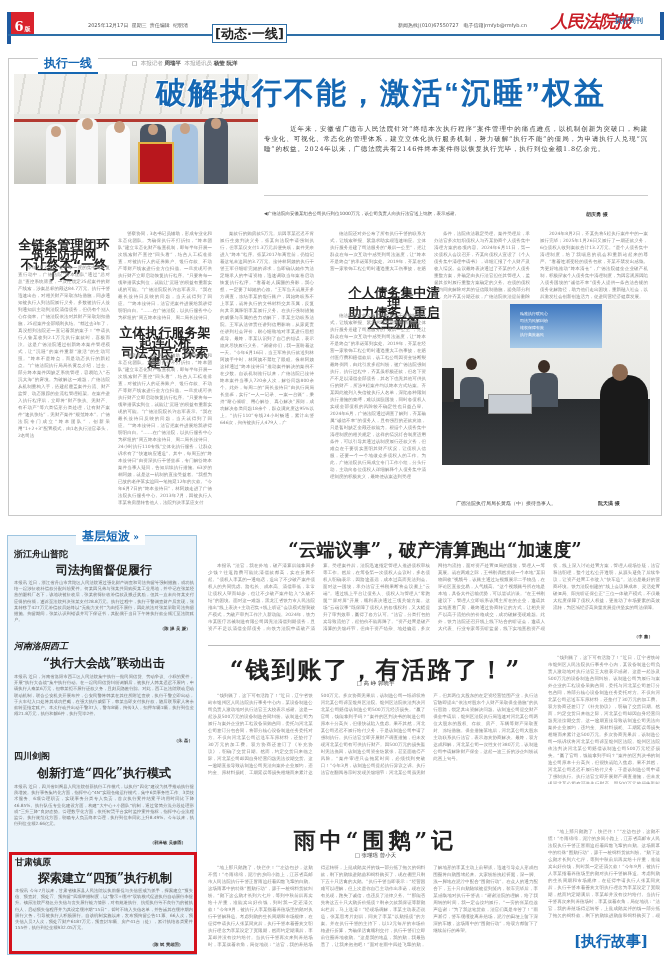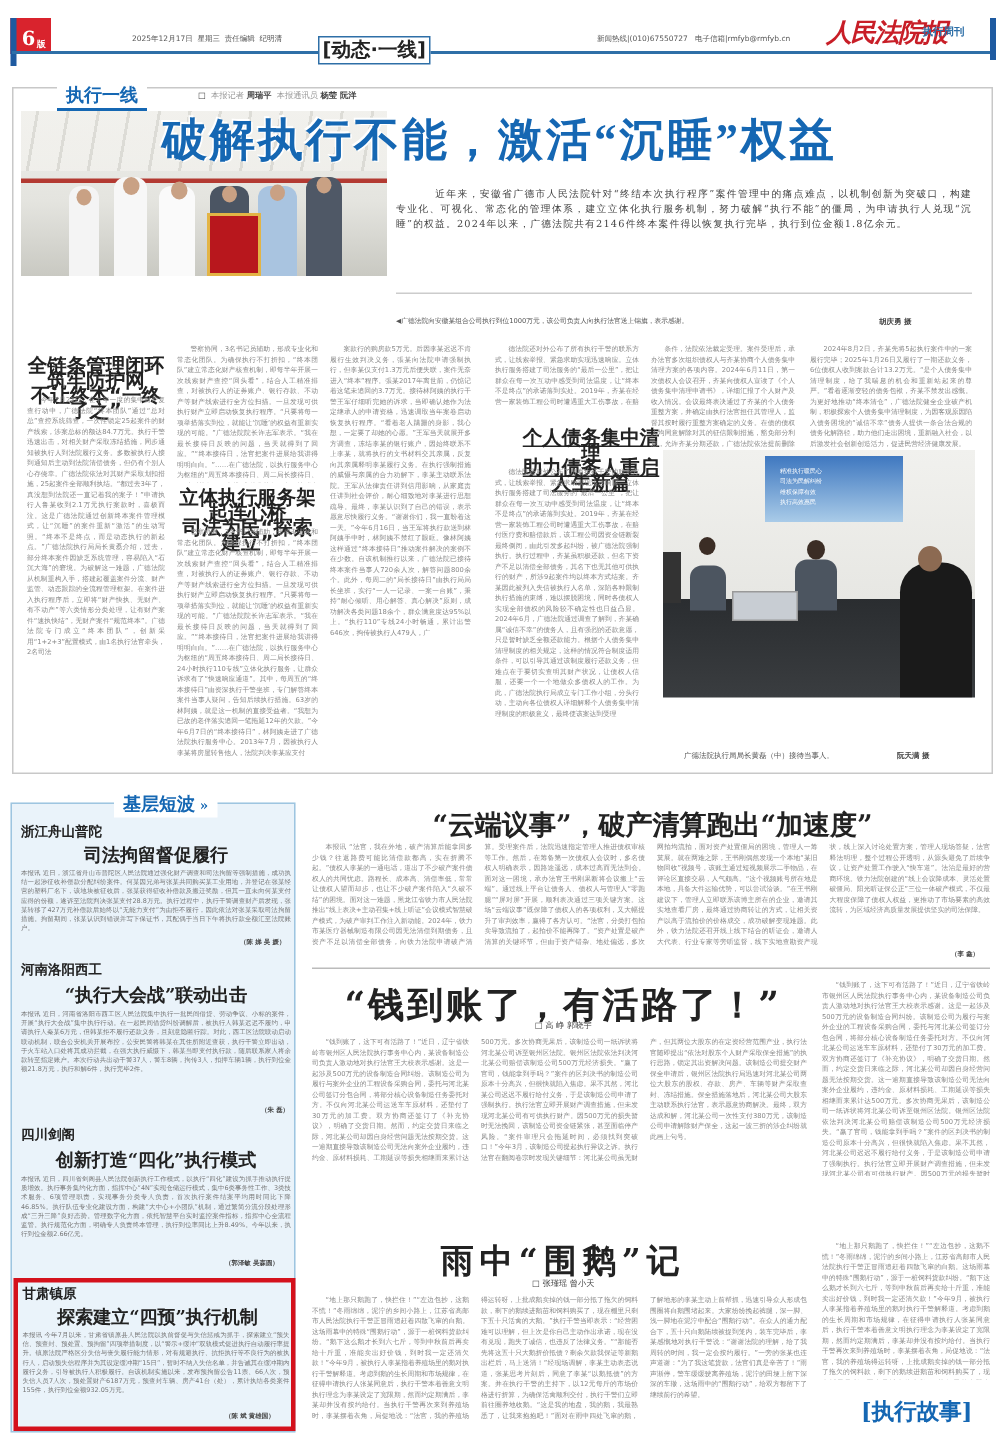--- a/index.html
+++ b/index.html
@@ -11,21 +11,21 @@
 .meta{font-size:5px;color:#555;font-family:"DejaVu Sans",sans-serif;}
 .section-tag{left:212px;top:24px;width:75px;height:19px;border:1px solid #2e6fa7;background:#fff;font-family:"DejaVu Sans",sans-serif;font-weight:bold;font-size:13px;color:#222;text-align:center;line-height:17px;}
 .paper-logo{left:551px;top:10px;font-size:17px;color:#c81e27;font-family:"DejaVu Serif",serif;font-weight:bold;font-style:italic;letter-spacing:-1px;}
 .weekly{left:615px;top:16px;font-size:7px;color:#2e6fa7;font-family:"DejaVu Sans",sans-serif;font-weight:bold;}
 .right-bar{left:660px;top:12px;width:4px;height:28px;background:#1e5aa0;}
 .left-bar{left:7px;top:12px;width:4px;height:32px;background:#1e5aa0;}
 .box{border:1px solid #bbb;background:#fff;}
 .col-text{font-size:4.5px;line-height:7px;color:#888;text-align:justify;overflow:hidden;font-family:"DejaVu Sans",sans-serif;}
 .col-text p{text-indent:9px;}
 .lead{font-size:6.5px;line-height:10px;color:#444;letter-spacing:0.8px;text-align:justify;}
-.big-title{font-family:Liberation Serif, serif;font-weight:bold;color:#1567b3;font-size:30px;letter-spacing:2px;text-shadow:1px 1px 0 #fff,-1px -1px 0 #fff;}
+.big-title{font-family:Liberation Sans, sans-serif;font-weight:bold;color:#1567b3;font-size:30px;letter-spacing:2px;text-shadow:1px 1px 0 #fff,-1px -1px 0 #fff;margin-left:48px;}
 .photo{background:linear-gradient(180deg,#eeeeea 0%,#e4e4df 55%,#c9c9c2 100%);overflow:hidden;}
 .subhead{font-size:13px;font-weight:bold;color:#222;text-align:center;line-height:10px;font-family:"DejaVu Sans",sans-serif;}
 .brief-box{background:#eaf3fa;border:1px solid #9ec5e0;}
 .brief-region{font-family:"DejaVu Sans",sans-serif;font-weight:bold;font-size:9px;color:#222;}
 .brief-title{font-family:"DejaVu Serif",serif;font-weight:bold;font-size:12px;color:#222;text-align:center;}
 .brief-text{font-size:4.3px;line-height:6.2px;color:#777;font-family:"DejaVu Sans",sans-serif;text-align:justify;}
 .story-title{font-family:"DejaVu Serif",serif;font-weight:bold;color:#222;text-align:center;}
 .byline{font-size:5.5px;color:#444;text-align:center;font-family:"DejaVu Sans",sans-serif;}
 .hr{height:1px;background:#ccc;}
 .person{position:absolute;bottom:0;border-radius:8px 8px 0 0;}
@@ -150,21 +150,21 @@
 <div class="abs meta" style="left:598px;top:500px;font-size:5px;color:#444;font-weight:bold;">阮天满 摄</div>
 
 <div class="abs brief-box" style="left:7px;top:535px;width:190px;height:420px;"></div>
 <div class="abs" style="left:76px;top:528px;background:#fff;padding:0 6px;font-family:'DejaVu Serif',serif;font-weight:bold;font-size:12px;color:#1567b3;"><span>基层短波</span><span style="font-size:9px;"> »</span></div>
 
 <div class="abs brief-region" style="left:14px;top:548px;">浙江舟山普陀</div>
 <div class="abs brief-title" style="left:14px;top:562px;width:180px;">司法拘留督促履行</div>
 <div class="abs brief-text" style="left:14px;top:580px;width:180px;height:50px;overflow:hidden;"><span>本报讯 近日，浙江省舟山市普陀区人民法院通过强化财产调查和司法拘留等强制措施，成功执结一起涉征收补偿款分配纠纷案件。何某因兄弟与张某共同购买某工业用地，并登记在张某经营的塑料厂名下，该地块被征收后，张某获得征收补偿款及搬迁奖励，但其一直未向何某支付应得的份额，遂诉至法院判决张某支付28.8万元。执行过程中，执行干警调查财产后发现，张某转移了427万元补偿款后始终以“无能力支付”为由拒不履行，因此依法对张某采取司法拘留措施。拘留期间，张某认识到错误并写下保证书，其配偶于当日下午将执行款全额汇至法院账户。</span></div>
 <div class="abs brief-text" style="left:160px;top:626px;font-weight:bold;color:#444;">（陈 娣 吴 媛）</div>
 
-<div class="abs brief-region" style="left:14px;top:640px;">河南洛阳西工</div>
+<div class="abs brief-region" style="left:14px;top:640px;font-style:italic;">河南洛阳西工</div>
 <div class="abs brief-title" style="left:14px;top:655px;width:180px;">“执行大会战”联动出击</div>
 <div class="abs brief-text" style="left:14px;top:674px;width:180px;height:50px;overflow:hidden;"><span>本报讯 近日，河南省洛阳市西工区人民法院集中执行一批民间借贷、劳动争议、小标的案件，开展“执行大会战”集中执行行动。在一起民间借贷纠纷调解后，被执行人韩某迟迟不履约，申请执行人秦某6万元，但韩某拒不履行还款义务，且刻意隐匿行踪。对此，西工区法院联动启动联动机制，联合公安机关开展布控，公安民警将韩某在其住所附近查获，执行干警立即出动，于火车站入口处将其成功拦截，在强大执行威慑下，韩某当即支付执行款，随后联系家人将余款转至指定账户。本次行动共出动干警37人，警车8辆，拘传3人，扣押车辆1辆，执行到位金额21.8万元，执行和解6件，执行完毕2件。</span></div>
 <div class="abs brief-text" style="left:174px;top:738px;font-weight:bold;color:#444;">（朱 磊）</div>
 
 <div class="abs brief-region" style="left:14px;top:750px;">四川剑阁</div>
 <div class="abs brief-title" style="left:14px;top:765px;width:180px;">创新打造“四化”执行模式</div>
 <div class="abs brief-text" style="left:14px;top:784px;width:180px;height:56px;overflow:hidden;"><span>本报讯 近日，四川省剑阁县人民法院创新执行工作模式，以执行“四化”建设为抓手推动执行提质增效。执行事务集约化方面，指挥中心“4N”实现仓储运行模式，集中6类事务性工作、3类技术服务、6项管理职责，实现事务分类专人负责，首次执行案件结案平均用时同比下降46.85%。执行队伍专业化建设方面，构建“大中心+小团队”机制，通过繁简分流分段处理形成“三升三降”良好态势。管理数字化方面，依托智慧平台实时监控案件指标，指挥中心全流程监管。执行规范化方面，明确专人负责终本管理，执行到位率同比上升8.49%。今年以来，执行到位金额2.66亿元。</span></div>
 <div class="abs brief-text" style="left:150px;top:840px;font-weight:bold;color:#444;">（郭泽敏 吴森圆）</div>
 
 <div class="abs" style="left:9px;top:852px;width:188px;height:102px;border:3px solid #d4111c;background:#eaf3fa;"></div>

